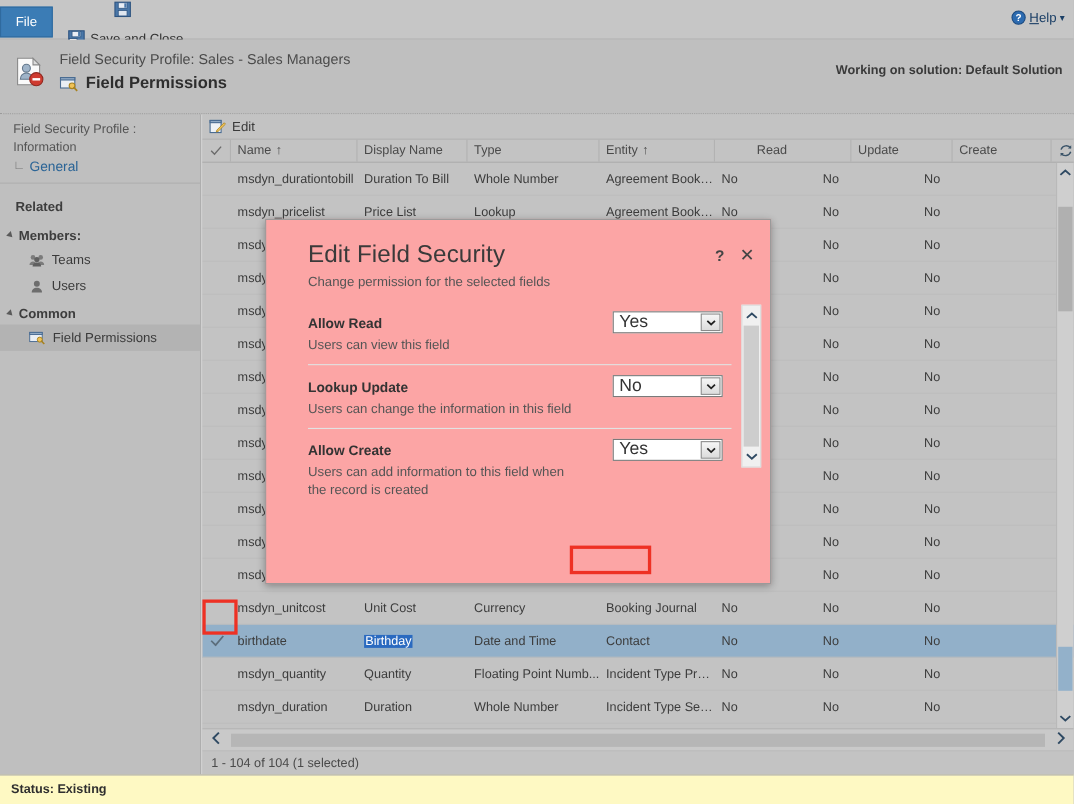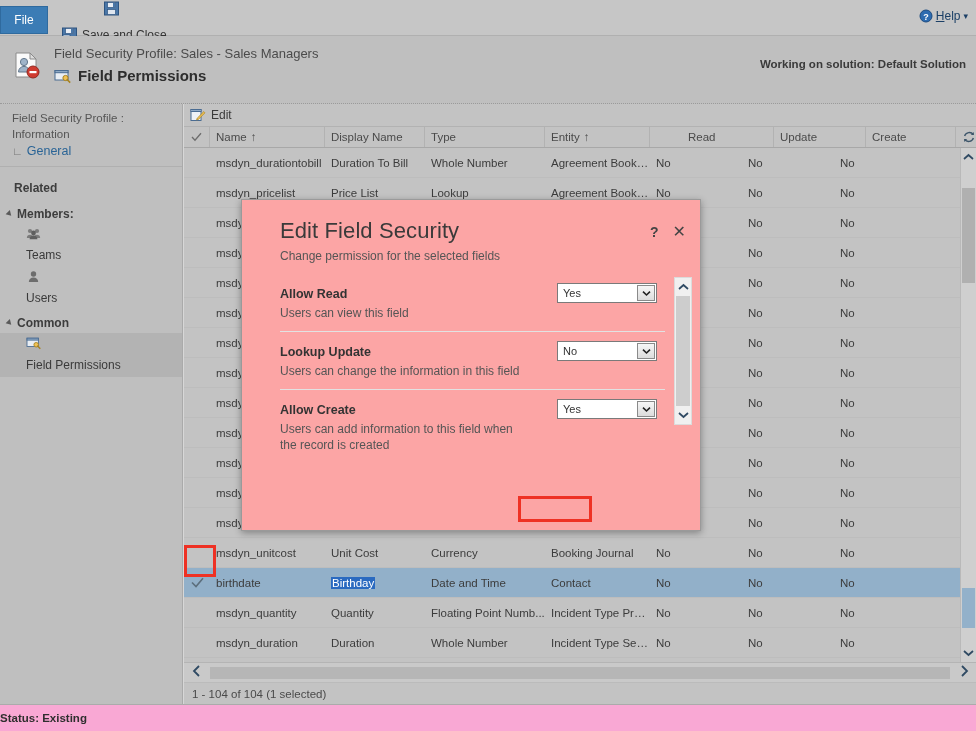--- a/index.html
+++ b/index.html
@@ -111,25 +111,24 @@
     font-size: 12px; font-weight: bold; color: #3d3d3d;
     padding: 6px 0 3px 6px;
     display:flex; align-items:center; gap:5px;
   }
   .tri {
     width:0;height:0;border-left:5px solid #5a5a5a;
     border-top:3.5px solid transparent;border-bottom:3.5px solid transparent;
     transform: rotate(45deg); margin-left:1px;
   }
   .nav-item {
-    display:flex; gap:6px;
+    display:flex; align-items:center; gap:6px;
     padding: 3px 0 3px 26px;
     font-size: 12px; color: #3a3a3a;
     line-height: 18px;
-    flex-direction: column;
   }
   .nav-item.active { background: #b3b3b3; }
 
   
   .grid-pane {
     flex: 1;
     background: #c3c3c3;
     display: flex; flex-direction: column;
     position: relative;
     border-left: 1px solid #d7d7d7;
@@ -212,23 +211,24 @@
     height: 22px; background:#c3c3c3;
     display:flex; align-items:center;
     padding-left: 8px;
     font-size: 11.5px; color:#4a4a4a;
     border-top:1px solid #bbb;
   }
 
   
   .statusbar {
     position:absolute; left:0; right:0; bottom:0; height:27px;
-    background:#f9a8d4;
+    background:#fef9c3;
     border-top:1px solid #ababab;
     display:flex; align-items:center;
+    padding-left: 10px;
     font-size: 11.5px; font-weight:bold; color:#2f2f2f;
   }
 
   
   .overlay { position:absolute; inset:0; }
   .dialog {
     position:absolute; left:241px; top:199px;
     width: 460px; height: 332px;
     background:#fca5a5;
     border:1px solid #9a9a9a;
@@ -258,21 +258,21 @@
     width: 385px;
   }
   .frow.last { border-bottom:none; }
   .flabel { font-size:12.5px; font-weight:bold; color:#333; line-height:18px; }
   .fdesc { font-size:12px; color:#555; line-height:16px; margin-top:2px; max-width:250px; }
   .fsel {
     position:absolute; right: 8px; top:-2px;
     width: 100px; height: 20px;
     border:1px solid #7a7a7a; background:#fff;
     display:flex; align-items:center;
-    font-size:11px; color:#333;
+    font-size:16px; color:#333;
     padding-left:5px;
   }
   .fsel .btn {
     position:absolute; right:1px; top:1px; bottom:1px; width:18px;
     background: linear-gradient(#f6f6f6,#dcdcdc);
     border:1px solid #8a8a8a;
     display:flex; align-items:center; justify-content:center;
     color:#222;
   }
   .dlg-vscroll {

